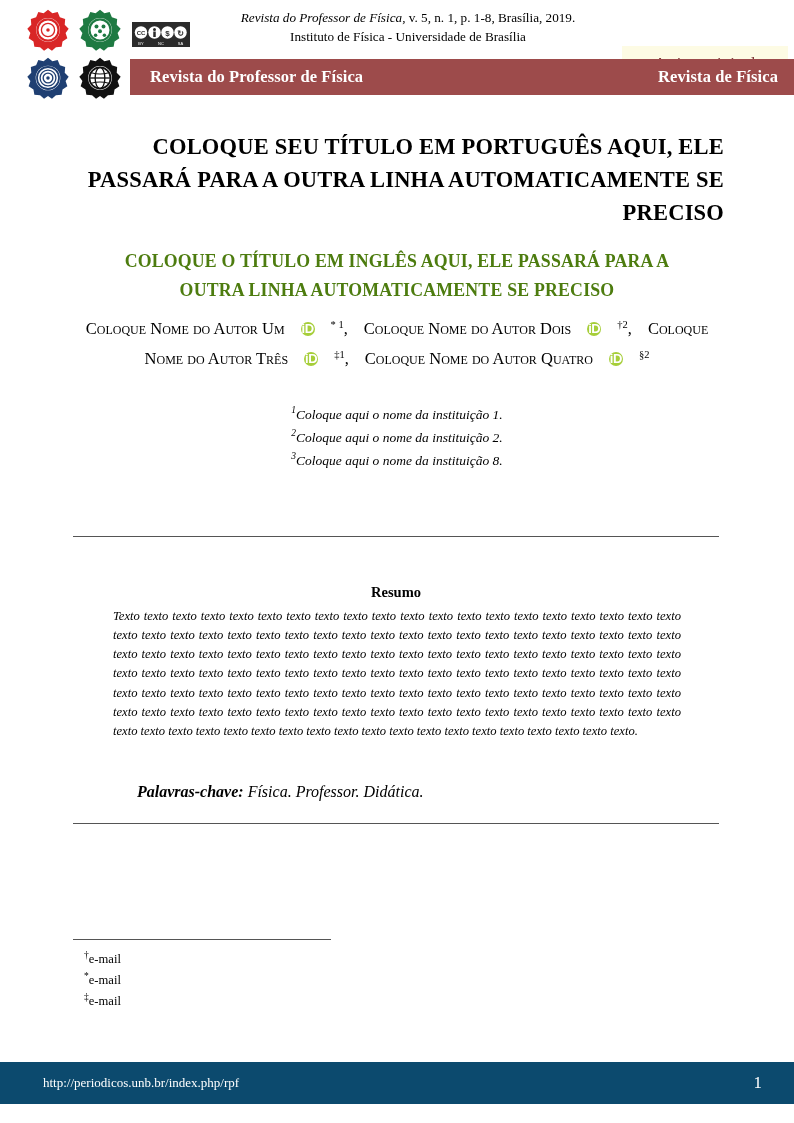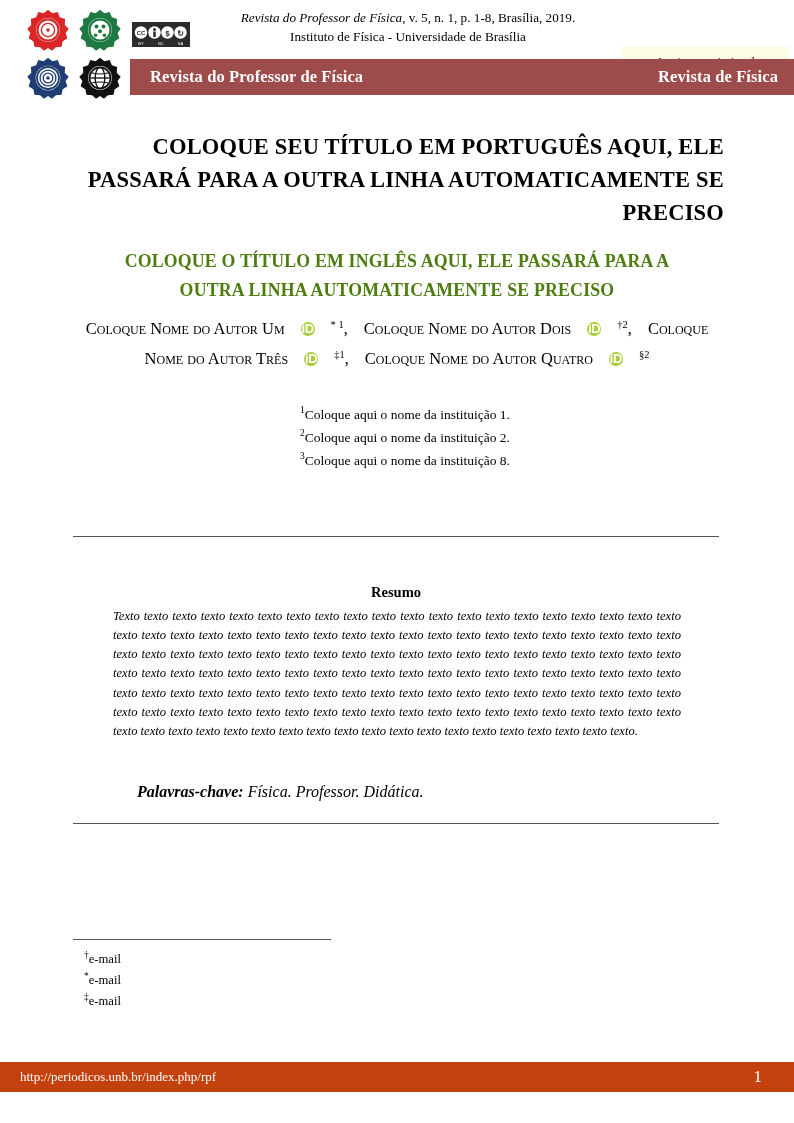--- a/index.html
+++ b/index.html
@@ -138,25 +138,26 @@
   .sup {
     font-size: 10.5px;
     vertical-align: super;
     font-variant: normal;
   }
   .gap { display: inline-block; width: 16px; }
 
   
   .affils {
     position: absolute;
-    left: 80px; top: 401px;
+    left: 72px; top: 401px;
     width: 650px;
     text-align: center;
     font-size: 13.5px;
     line-height: 19.5px;
+    font-style: italic;
   }
   .affils sup { font-size: 9.5px; }
 
   
   .hrule {
     position: absolute;
     left: 73px;
     width: 646px;
     height: 1px;
     background: #555555;
@@ -210,27 +211,27 @@
   }
   .footnotes .fn-mark {
     font-size: 9.5px;
     vertical-align: super;
   }
 
   
   .footer-bar {
     position: absolute;
     left: 0; top: 1062px;
-    width: 794px; height: 30px;
-    background: #c2410c;
+    width: 794px; height: 42px;
+    background: #0c4a6e;
     color: #ffffff;
     display: flex;
     align-items: center;
     justify-content: space-between;
-    padding: 0 32px 0 20px;
+    padding: 0 32px 0 43px;
     box-sizing: border-box;
   }
   .footer-bar .f-url { font-size: 13px; }
   .footer-bar .f-page { font-size: 17px; }
 </style>
 </head>
 <body>
 
 <div class="masthead">
 

